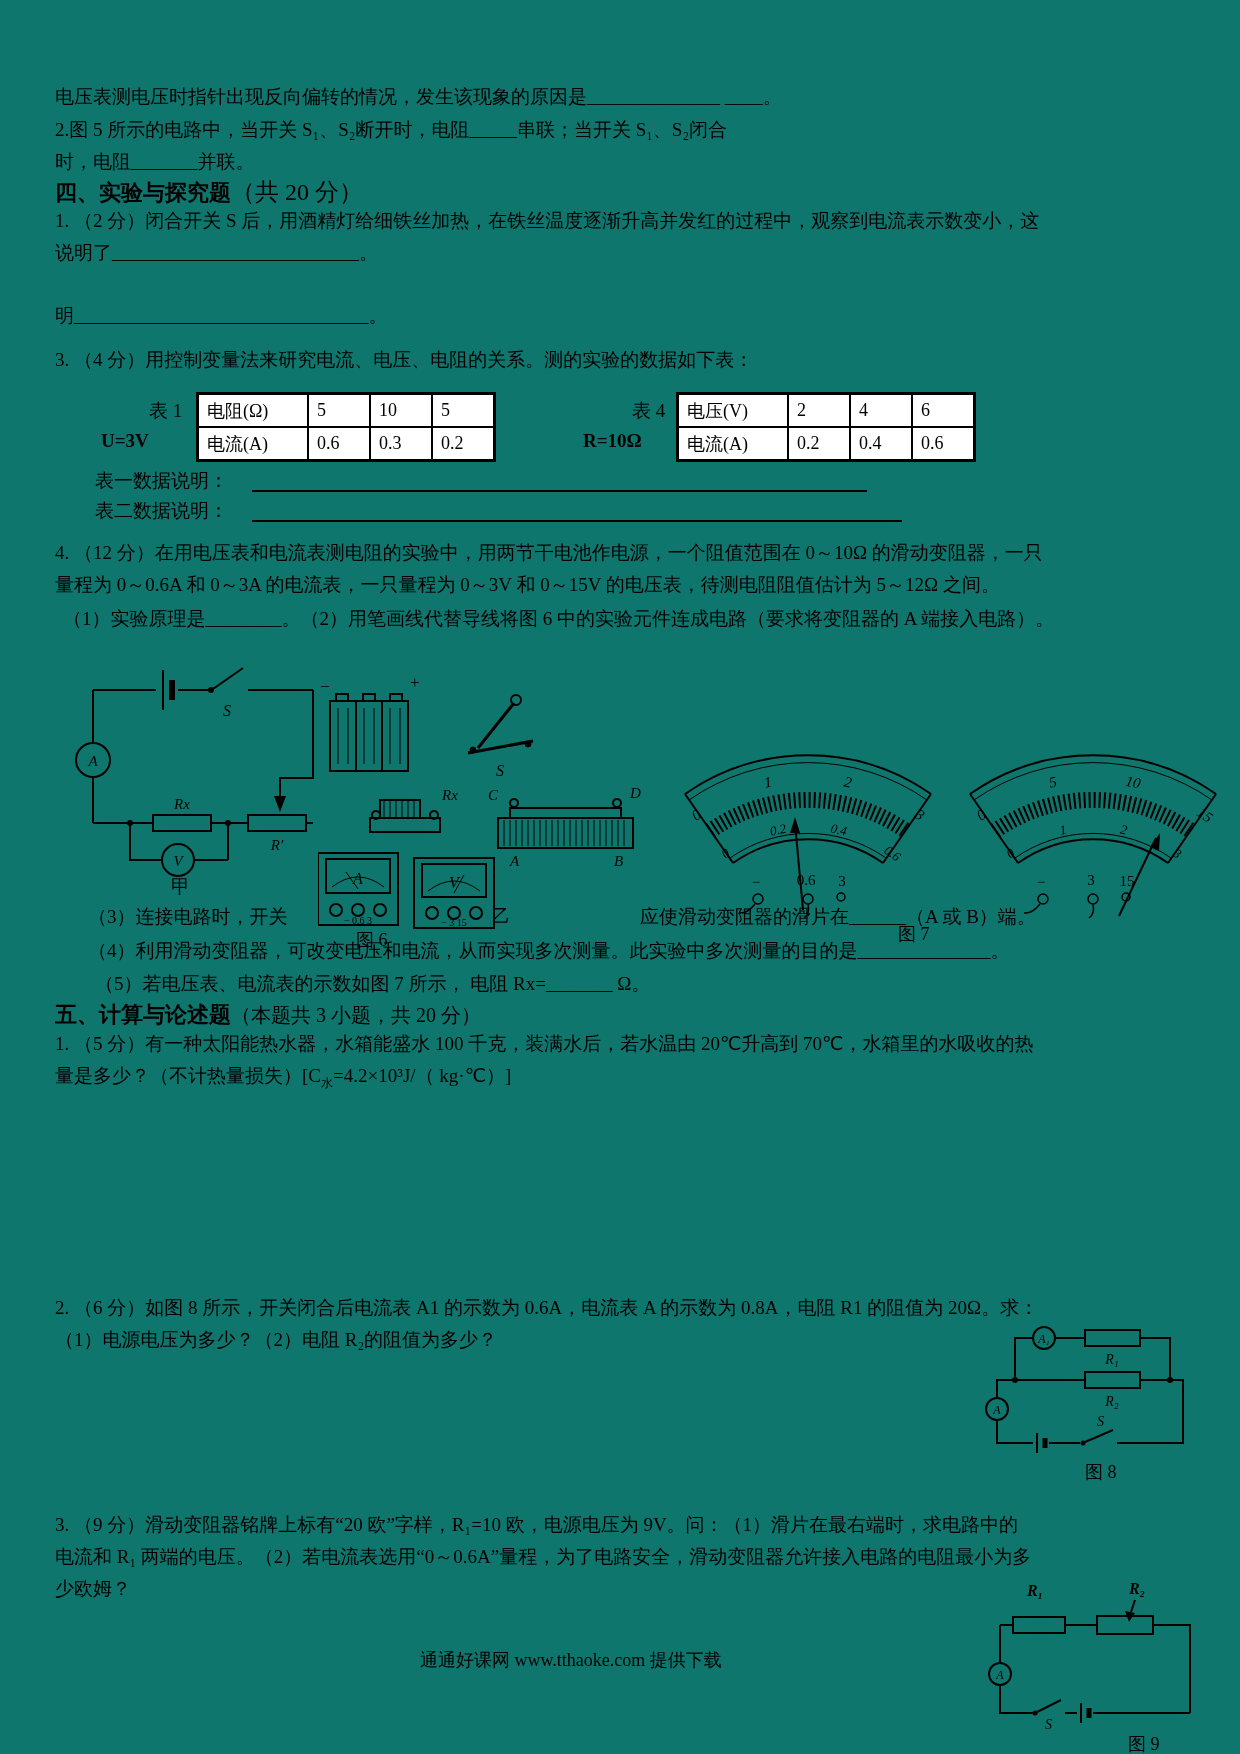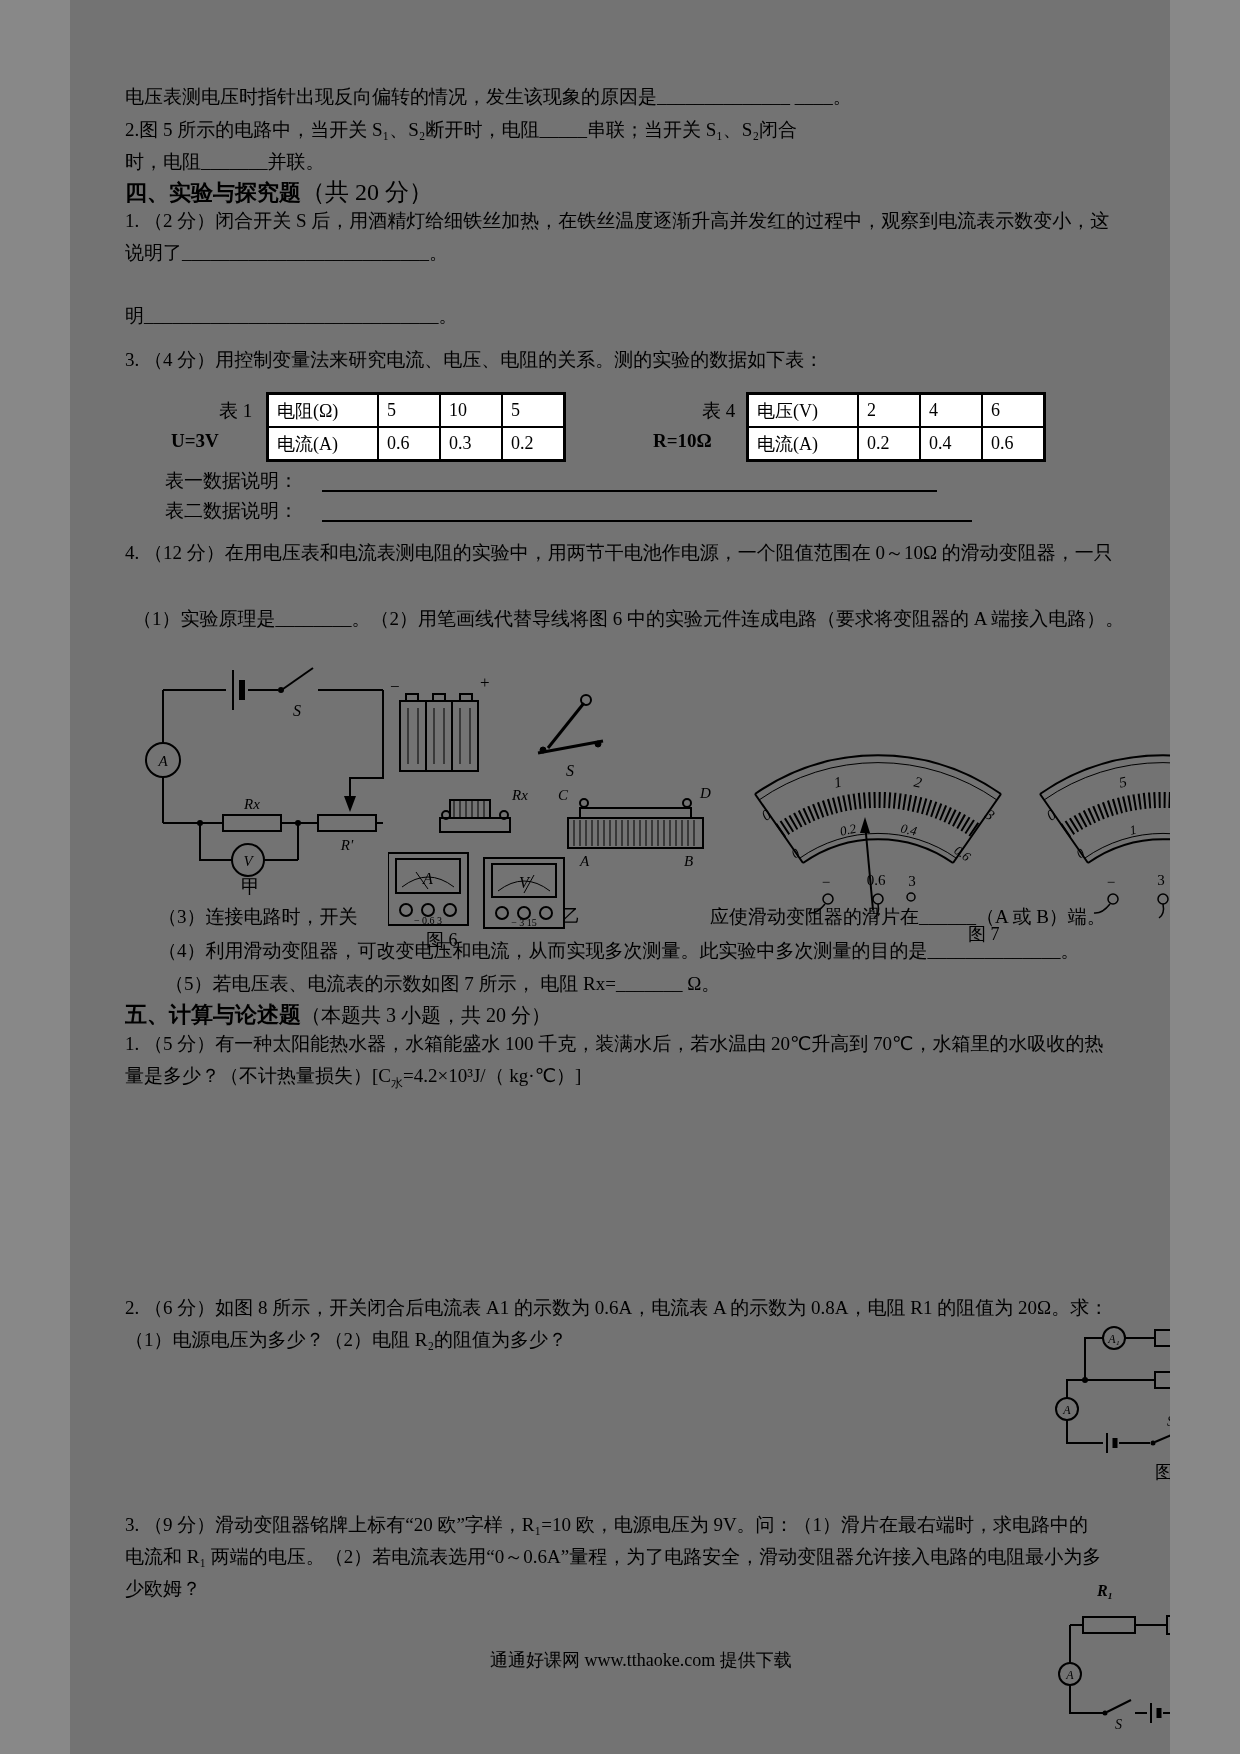--- a/index.html
+++ b/index.html
@@ -1,16 +1,16 @@
 <!DOCTYPE html>
 <html><head>
 <meta charset="utf-8">
 <style>
   html,body{margin:0;padding:0;background:#888;}
-  #page{position:relative;width:1100px;height:1754px;background:#737373;margin:0 auto;
+  #page{position:relative;width:1240px;height:1754px;background:#0f766e;margin:0 auto;
         overflow:hidden;color:#000;
         font-family:"Liberation Serif","DejaVu Sans",serif;}
   .abs{position:absolute;white-space:nowrap;}
   .t{font-size:19px;line-height:26px;}
   .h{font-size:22px;font-weight:bold;}
   .hp{font-size:20px;font-weight:bold;}
   .cap{font-size:18px;}
   .rule{position:absolute;background:#000;height:2px;}
   .dtable{position:absolute;border-collapse:collapse;border:3px solid #000;background:#fff;}
   .dtable td{border:2px solid #000;font-size:18px;padding:1px 8px;height:29px;vertical-align:middle;}
@@ -75,20 +75,21 @@
     </tr>
   </tbody>
     </table>
 
   <div class="abs t" style="left:95px;top:468px">表一数据说明：</div>
   <div class="rule" style="left:252px;top:490px;width:615px"></div>
   <div class="abs t" style="left:95px;top:498px">表二数据说明：</div>
   <div class="rule" style="left:252px;top:520px;width:650px"></div>
 
   <div class="abs t" style="left:55px;top:540px">4. （12 分）在用电压表和电流表测电阻的实验中，用两节干电池作电源，一个阻值范围在 0～10Ω 的滑动变阻器，一只</div>
+  <div class="abs t" style="left:55px;top:572px">量程为 0～0.6A 和 0～3A 的电流表，一只量程为 0～3V 和 0～15V 的电压表，待测电阻阻值估计为 5～12Ω 之间。</div>
   <div class="abs t" style="left:63px;top:606px">（1）实验原理是________。（2）用笔画线代替导线将图 6 中的实验元件连成电路（要求将变阻器的 A 端接入电路）。</div>
 
   <svg class="abs" style="left:68px;top:648px" width="270" height="250" viewBox="0 0 270 250">
     <g stroke="#000" stroke-width="2" fill="none">
       <path d="M25,42 H88 M110,42 H140 M180,42 H245"></path>
       <path d="M95,22 V62"></path>
       <path d="M104,32 V52" stroke-width="6"></path>
       <path d="M145,41 L175,20"></path>
       <path d="M25,42 V95 M25,129 V175"></path>
       <path d="M245,42 V130 H212 V148"></path>

